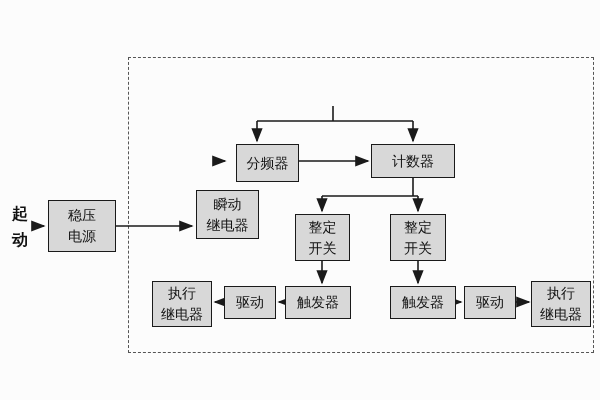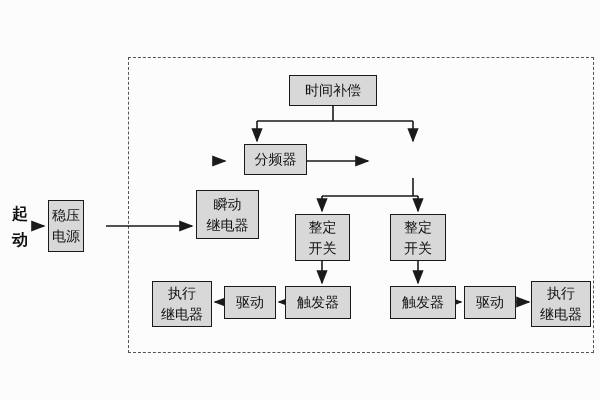--- a/index.html
+++ b/index.html
@@ -76,28 +76,28 @@
       <line x1="224" y1="302" x2="215" y2="302" marker-end="url(#arr)"></line>
 
       <line x1="456" y1="302" x2="461" y2="302" marker-end="url(#arr)"></line>
       <line x1="516" y1="302" x2="529" y2="302" marker-end="url(#arr)"></line>
     </g>
   </svg>
 
   <div class="plain" style="left:5px;top:202px;width:30px;height:50px">起
 动</div>
 
-  <div class="box" style="left:48px;top:200px;width:36px;height:52px">稳压
+  <div class="box" style="left:48px;top:200px;width:68px;height:52px">稳压
 电源</div>
 
-  <div class="box" style="left:289px;top:75px;width:88px;height:31px">时间补偿</div>
 
 
-  <div class="box" style="left:244px;top:144px;width:63px;height:31px">分频器</div>
+  <div class="box" style="left:236px;top:144px;width:63px;height:38px">分频器</div>
 
+  <div class="box" style="left:371px;top:144px;width:84px;height:34px">计数器</div>
 
   <div class="box" style="left:196px;top:190px;width:63px;height:49px">瞬动
 继电器</div>
 
   <div class="box" style="left:295px;top:214px;width:55px;height:47px">整定
 开关</div>
 
   <div class="box" style="left:390px;top:214px;width:56px;height:47px">整定
 开关</div>
 

